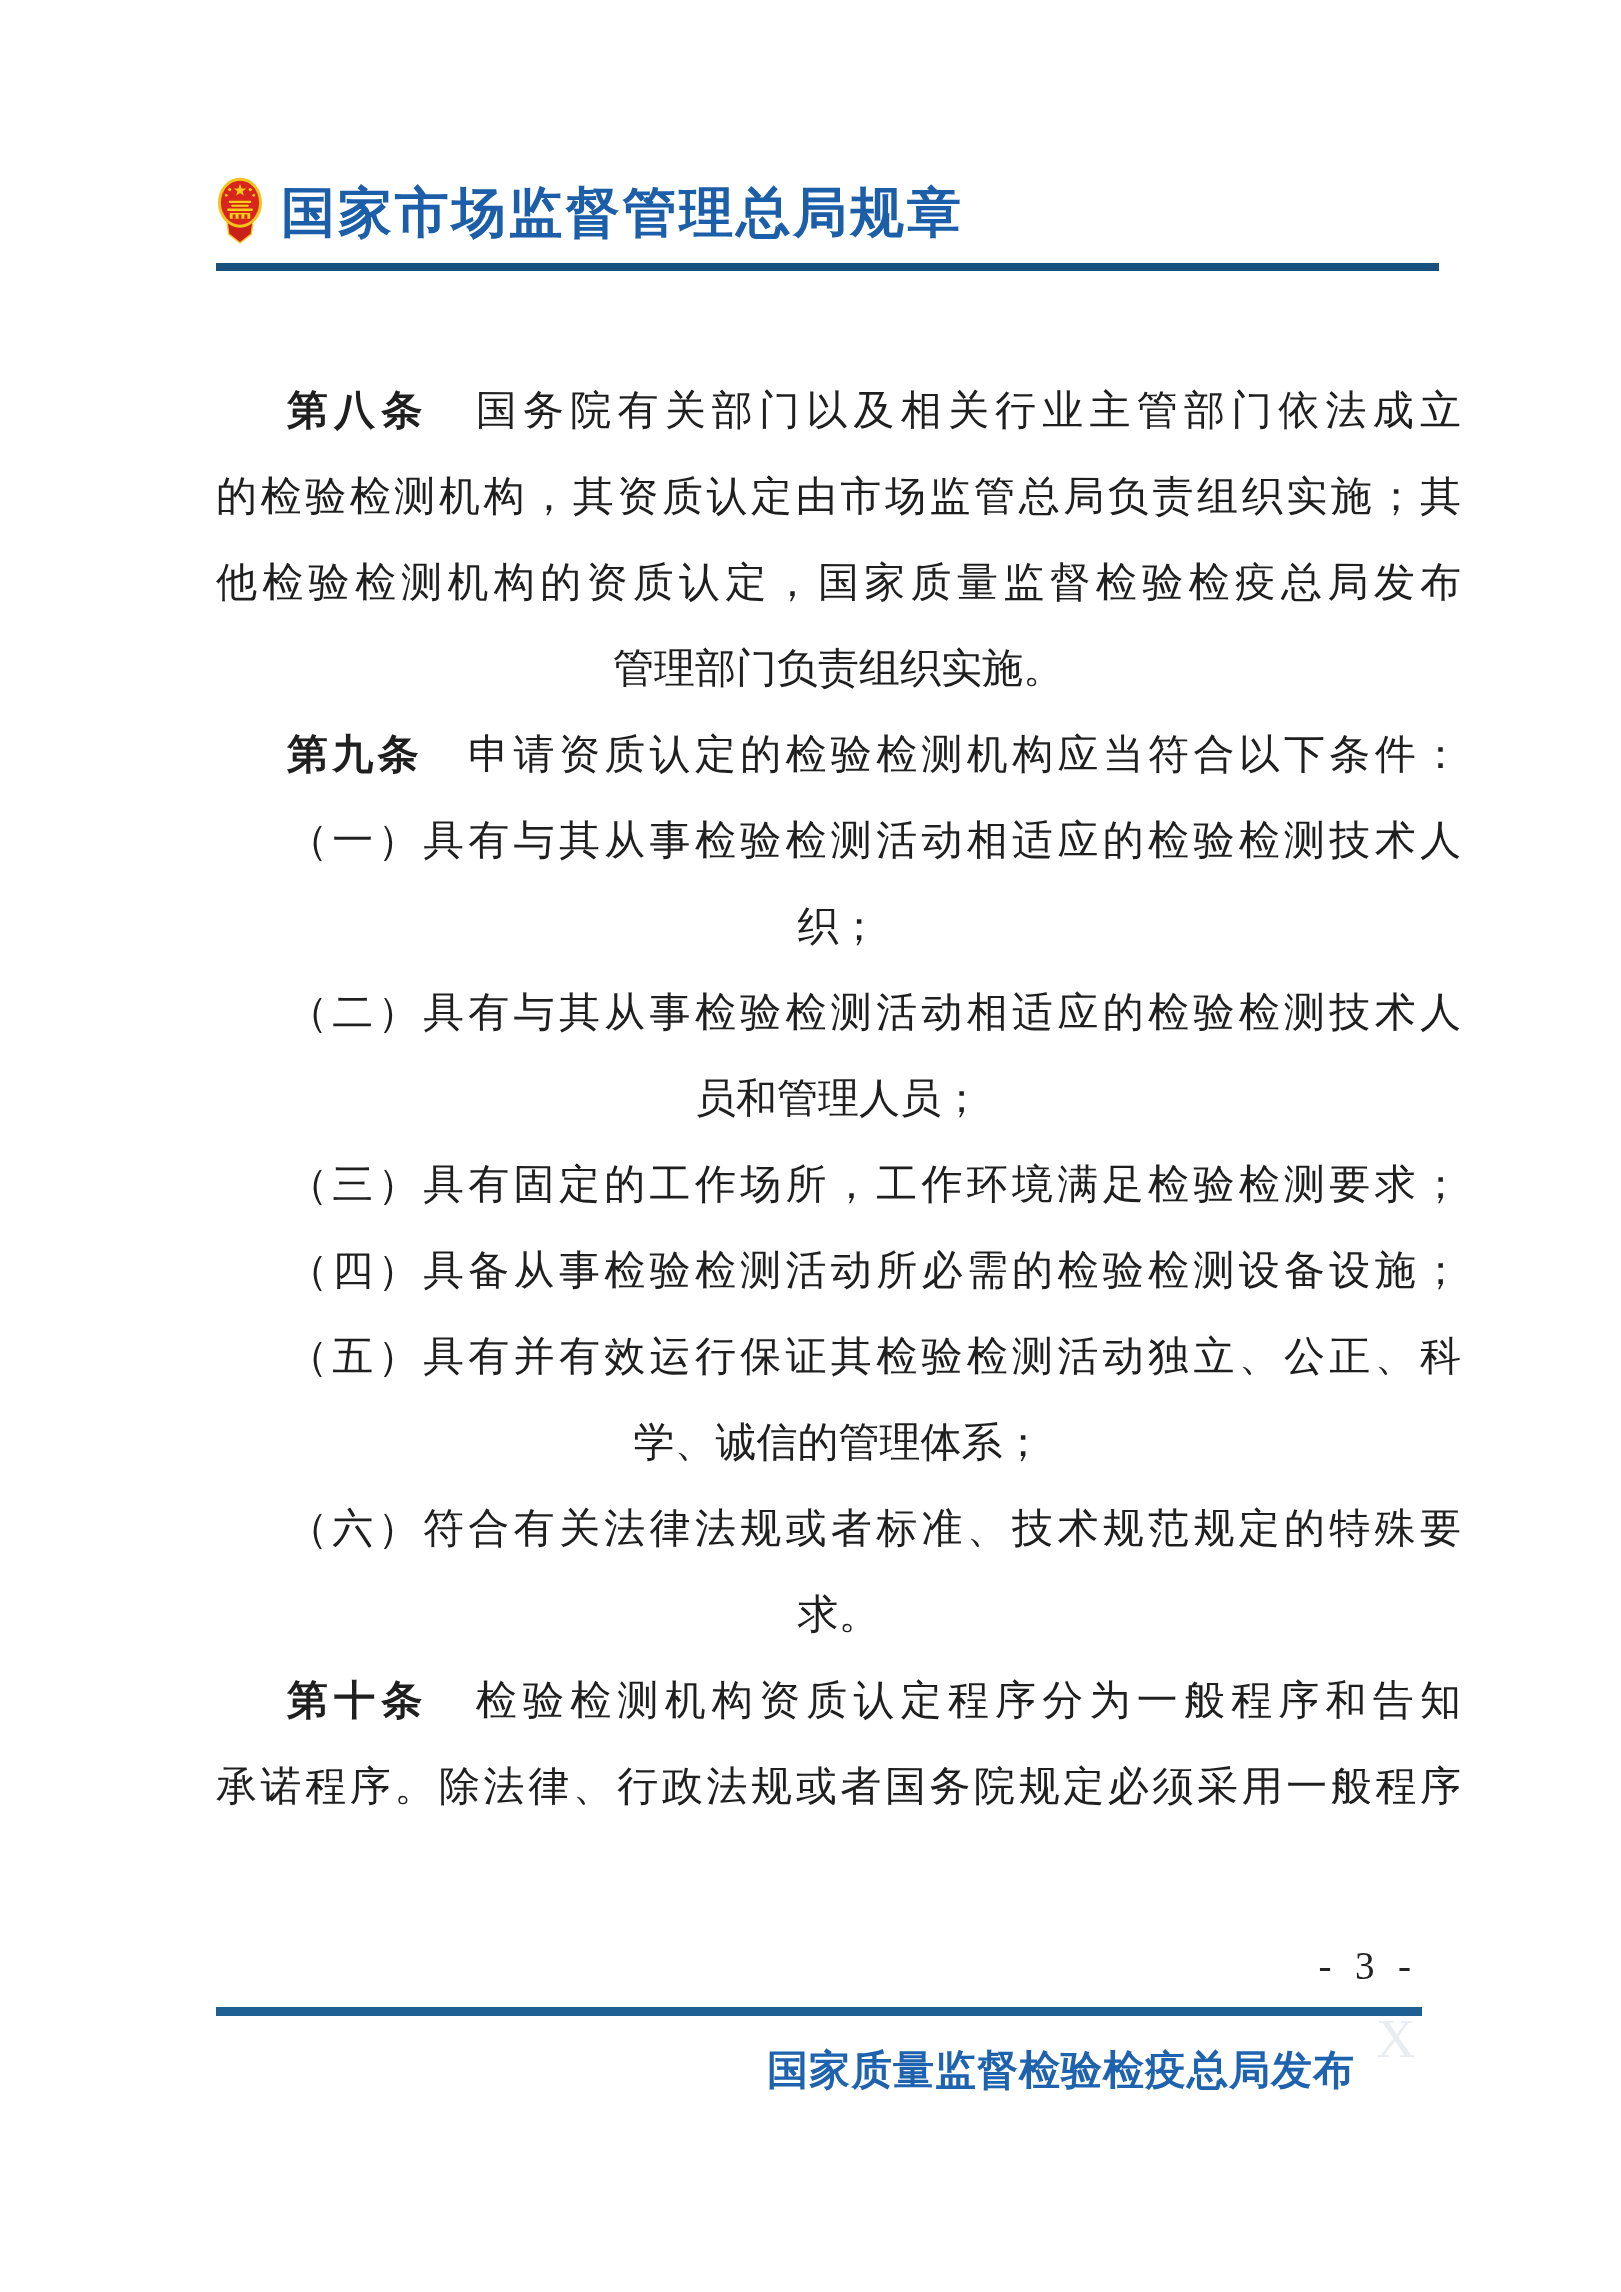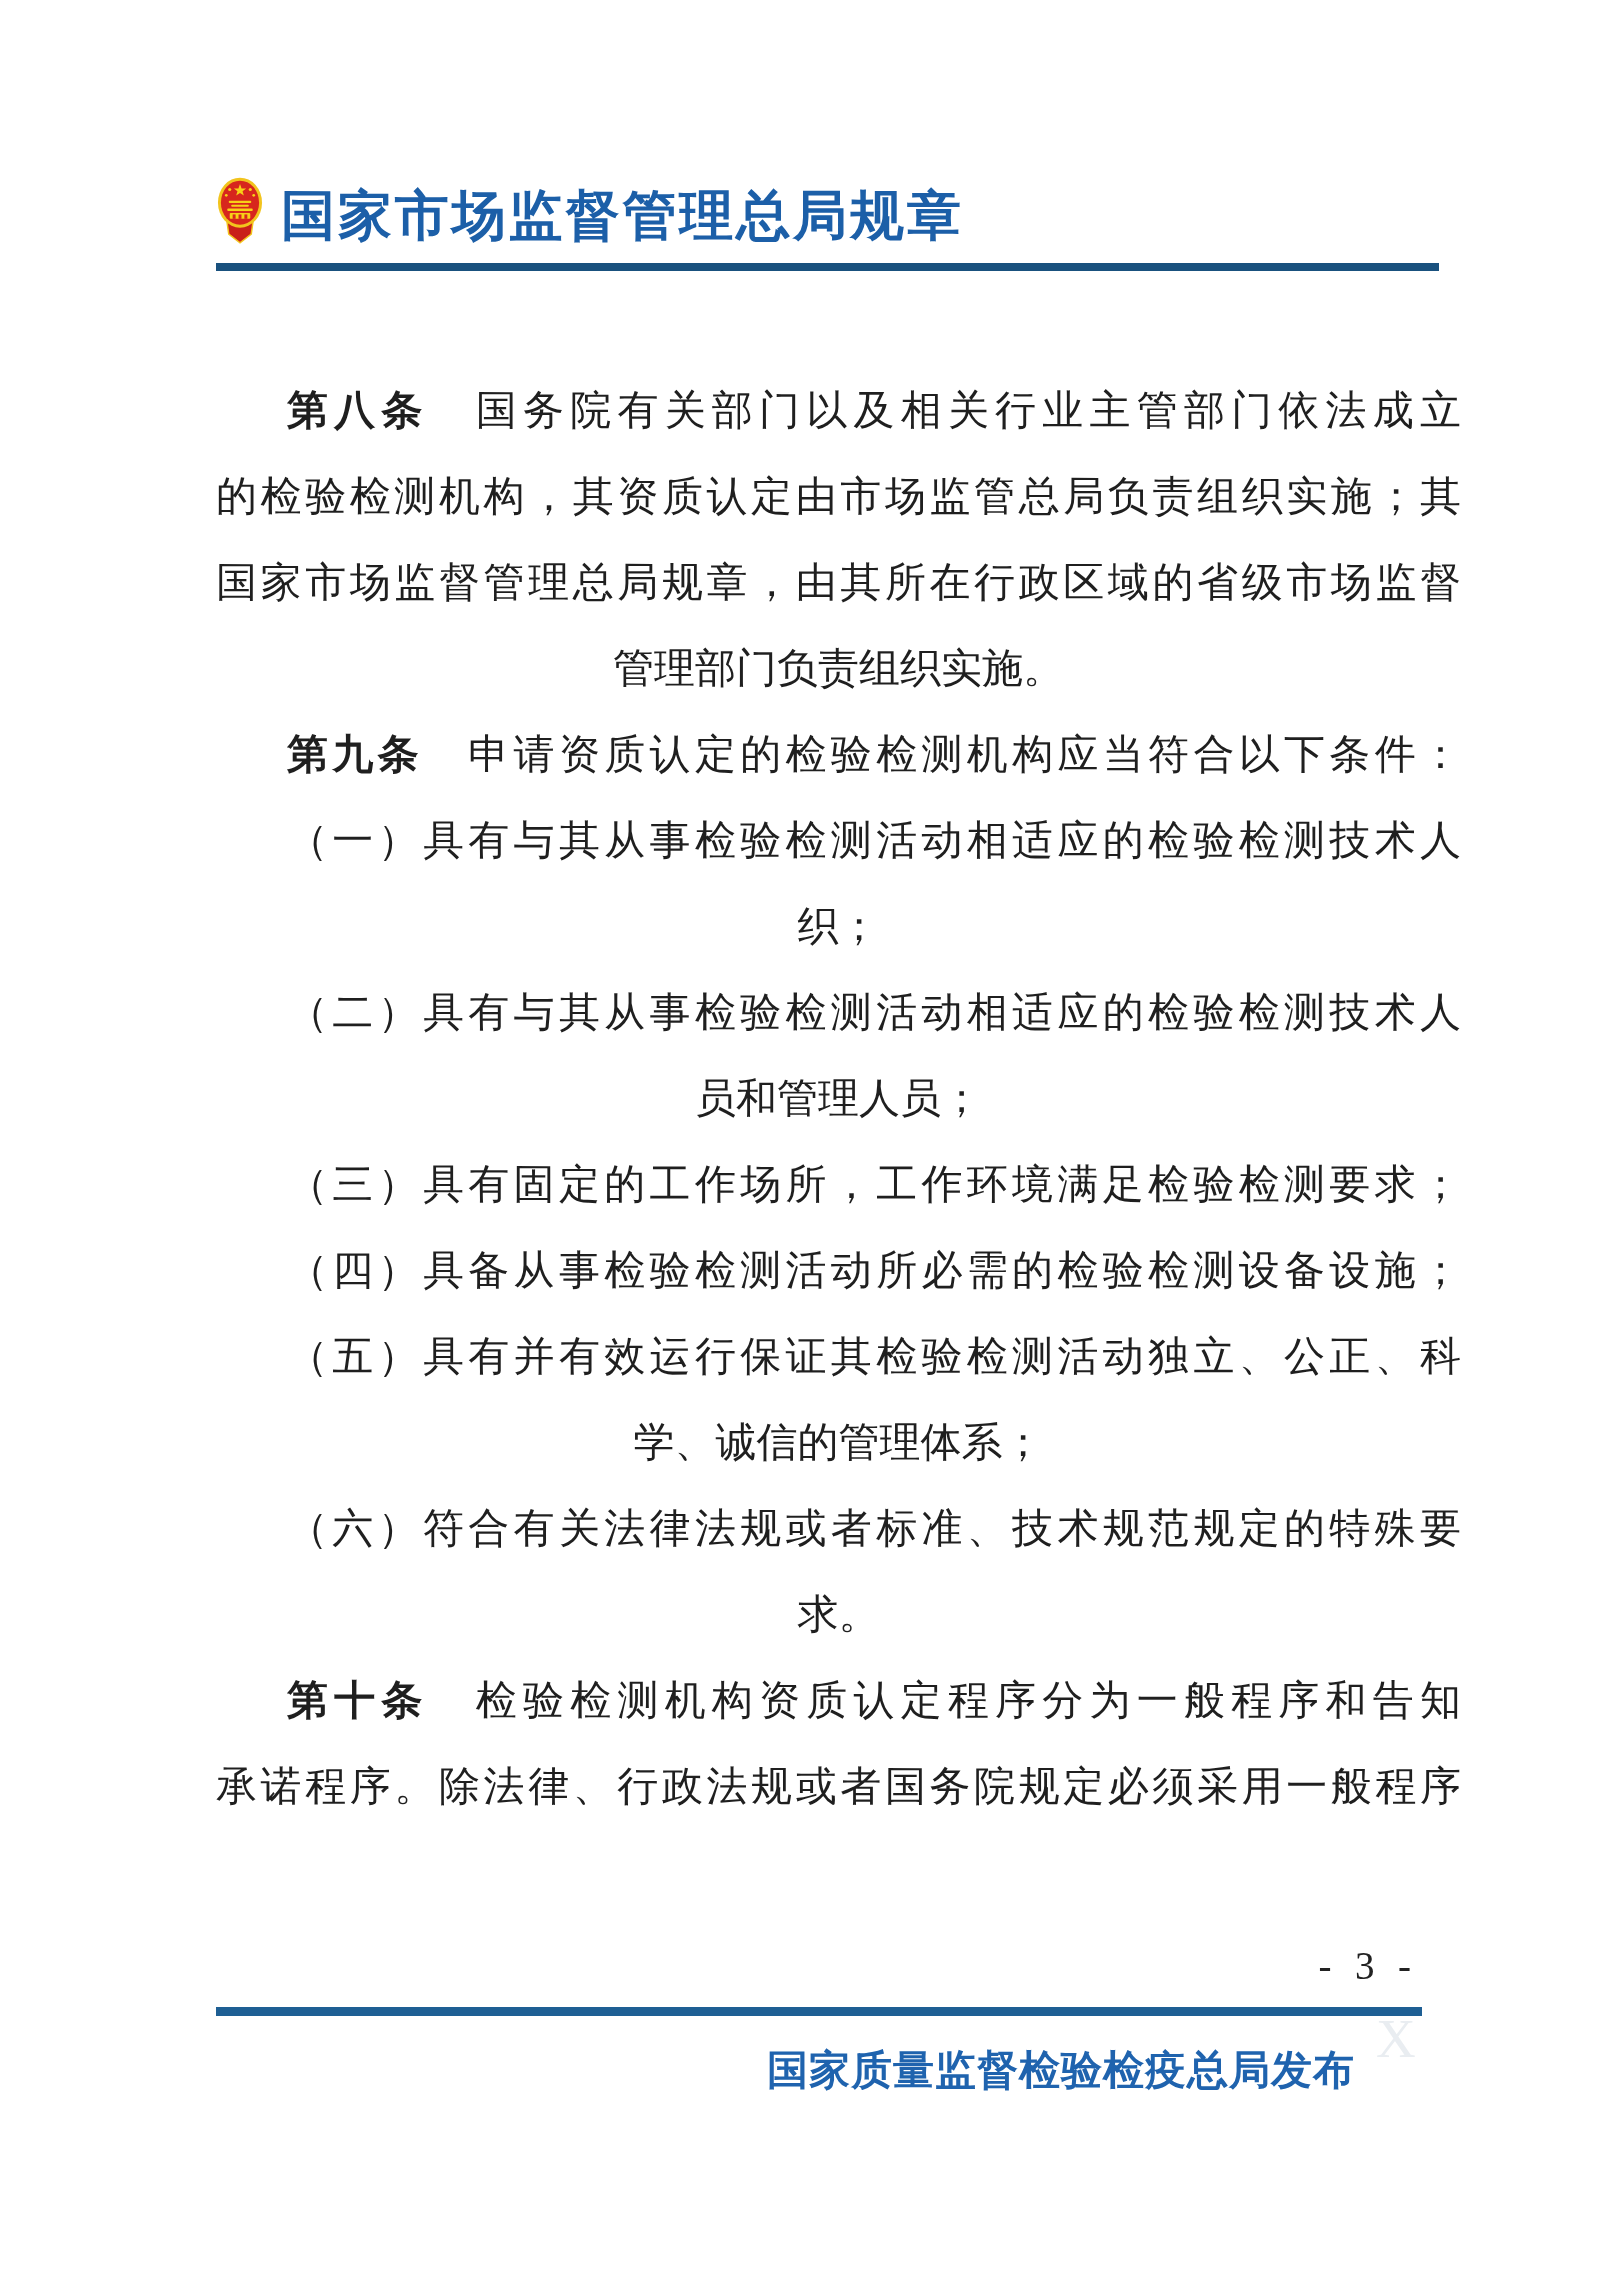--- a/index.html
+++ b/index.html
@@ -24,21 +24,21 @@
   .header-title {
     position: absolute;
     left: 281px;
     top: 182px;
     height: 69px;
     line-height: 69px;
     font-size: 54px;
     font-weight: 700;
     letter-spacing: 2.9px;
     color: #1c5fa8;
-    font-family: Liberation Serif, serif;
+    font-family: Liberation Mono, monospace;
     white-space: nowrap;
   }
   .header-rule {
     position: absolute;
     left: 216px;
     top: 263px;
     width: 1223px;
     height: 7.8px;
     background: #19517e;
   }
@@ -138,21 +138,21 @@
     <rect x="28" y="38" width="3" height="4.5" fill="#d7261d"></rect>
   </svg>
 
   <div class="header-title">国家市场监督管理总局规章</div>
 
   <div class="header-rule"></div>
 
   <main class="doc-body" id="doc-body">
       <div class="line ind just"><span class="bold-seg">第八条</span><span>　国务院有关部门以及相关行业主管部门依法成立</span></div>
       <div class="line just"><span>的检验检测机构，其资质认定由市场监管总局负责组织实施；其</span></div>
-      <div class="line just"><span>国家市场监督管理总局规章，由其所在行政区域的省级市场监督</span></div>
+      <div class="line just"><span>他检验检测机构的资质认定，国家质量监督检验检疫总局发布</span></div>
       <div class="line"><span>管理部门负责组织实施。</span></div>
       <div class="line ind just"><span class="bold-seg">第九条</span><span>　申请资质认定的检验检测机构应当符合以下条件：</span></div>
       <div class="line ind just"><span>（一）具有与其从事检验检测活动相适应的检验检测技术人</span></div>
       <div class="line"><span>织；</span></div>
       <div class="line ind just"><span>（二）具有与其从事检验检测活动相适应的检验检测技术人</span></div>
       <div class="line"><span>员和管理人员；</span></div>
       <div class="line ind just"><span>（三）具有固定的工作场所，工作环境满足检验检测要求；</span></div>
       <div class="line ind just"><span>（四）具备从事检验检测活动所必需的检验检测设备设施；</span></div>
       <div class="line ind just"><span>（五）具有并有效运行保证其检验检测活动独立、公正、科</span></div>
       <div class="line"><span>学、诚信的管理体系；</span></div>

